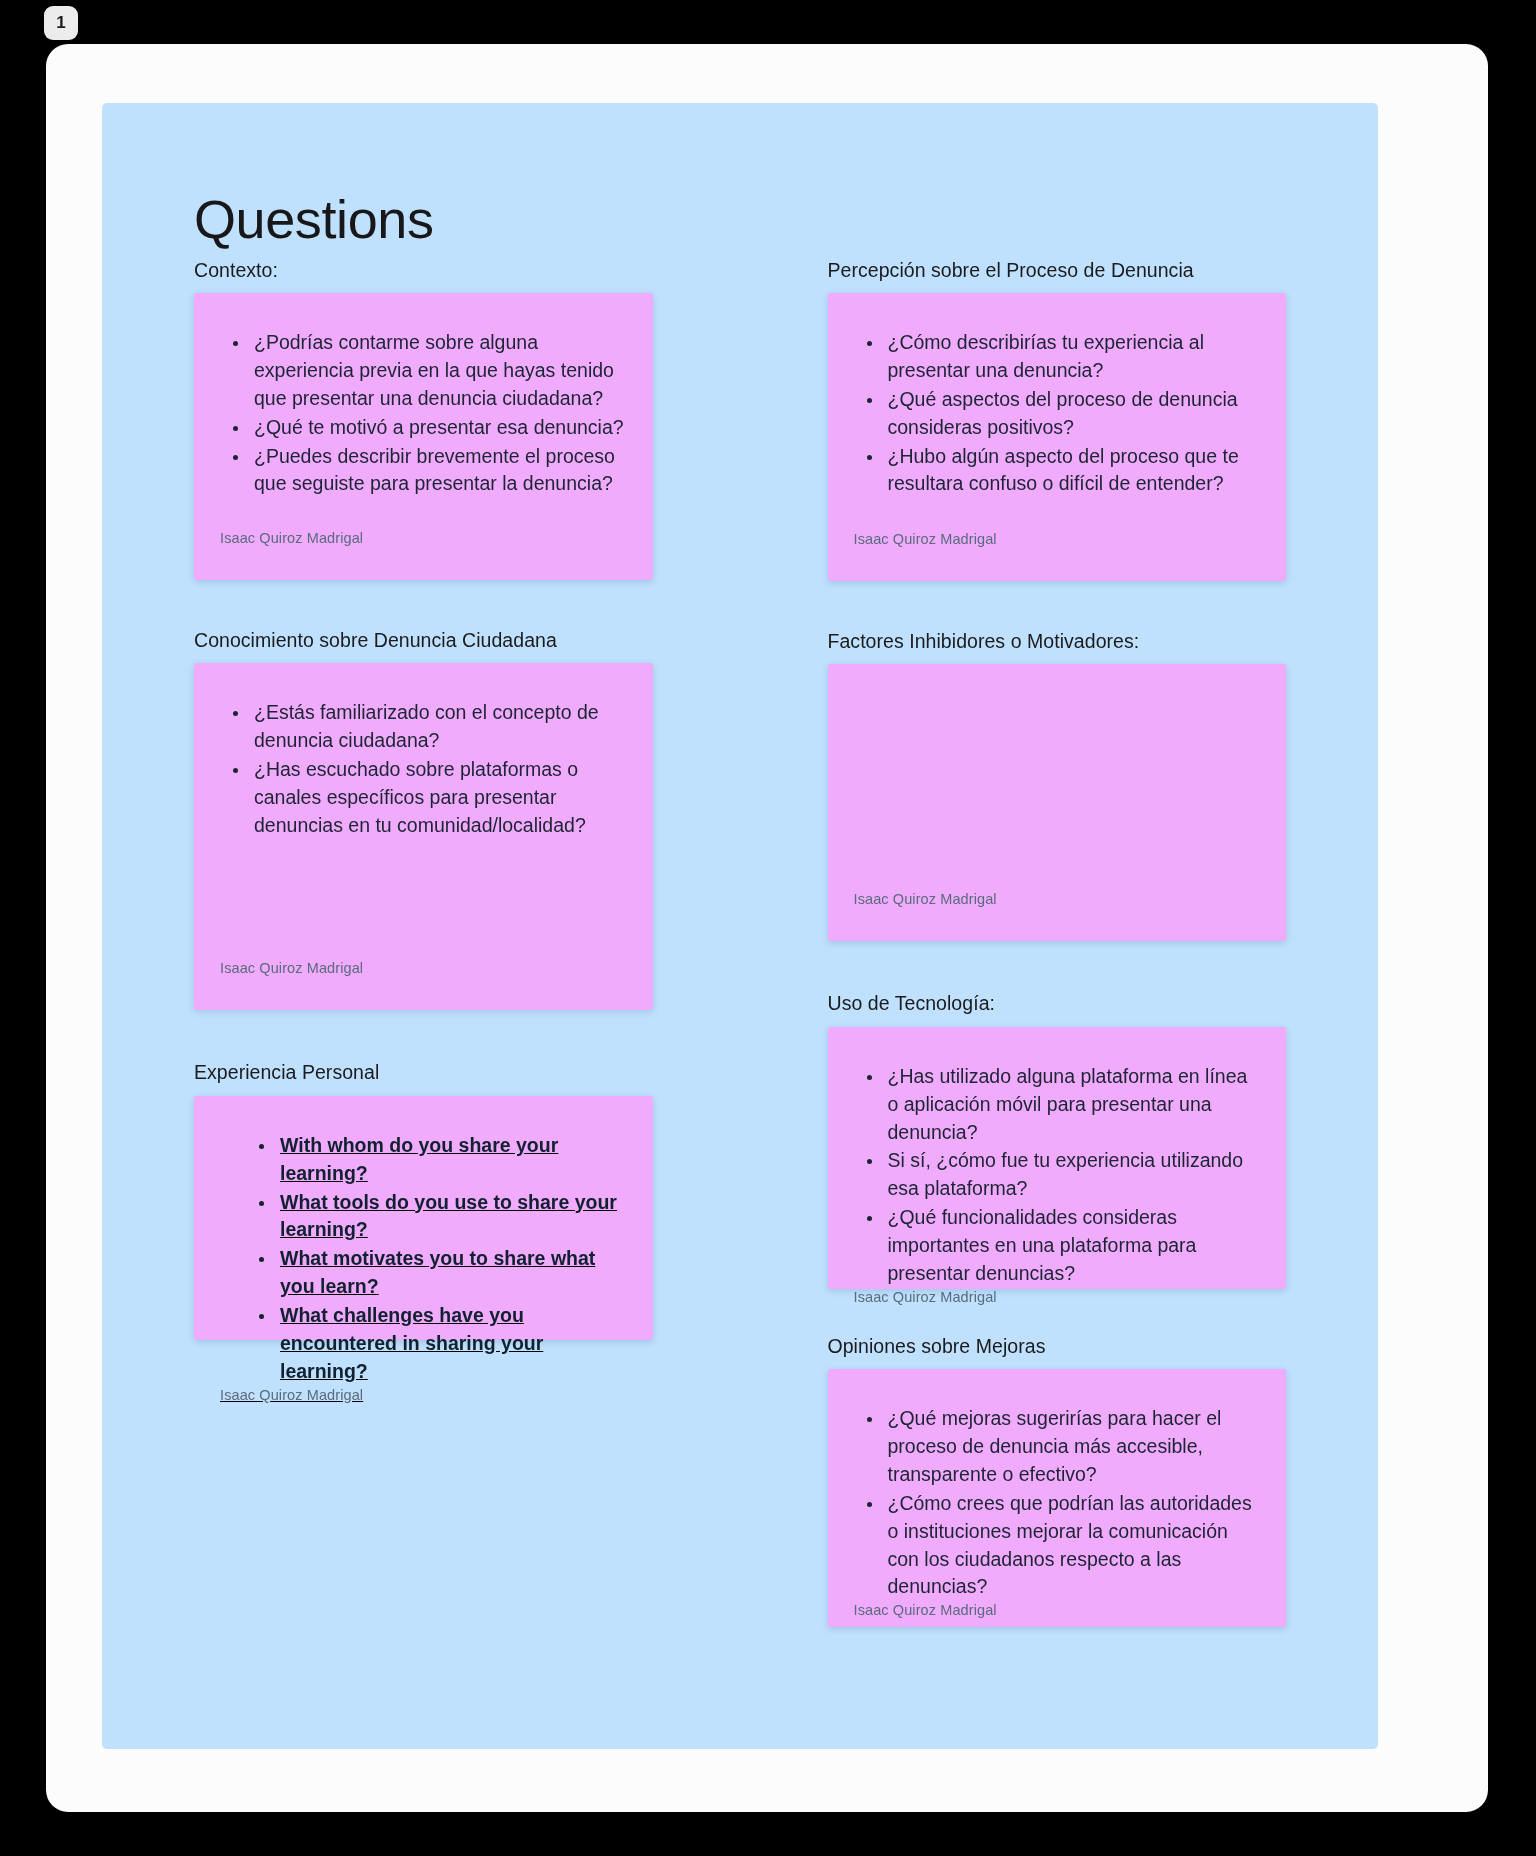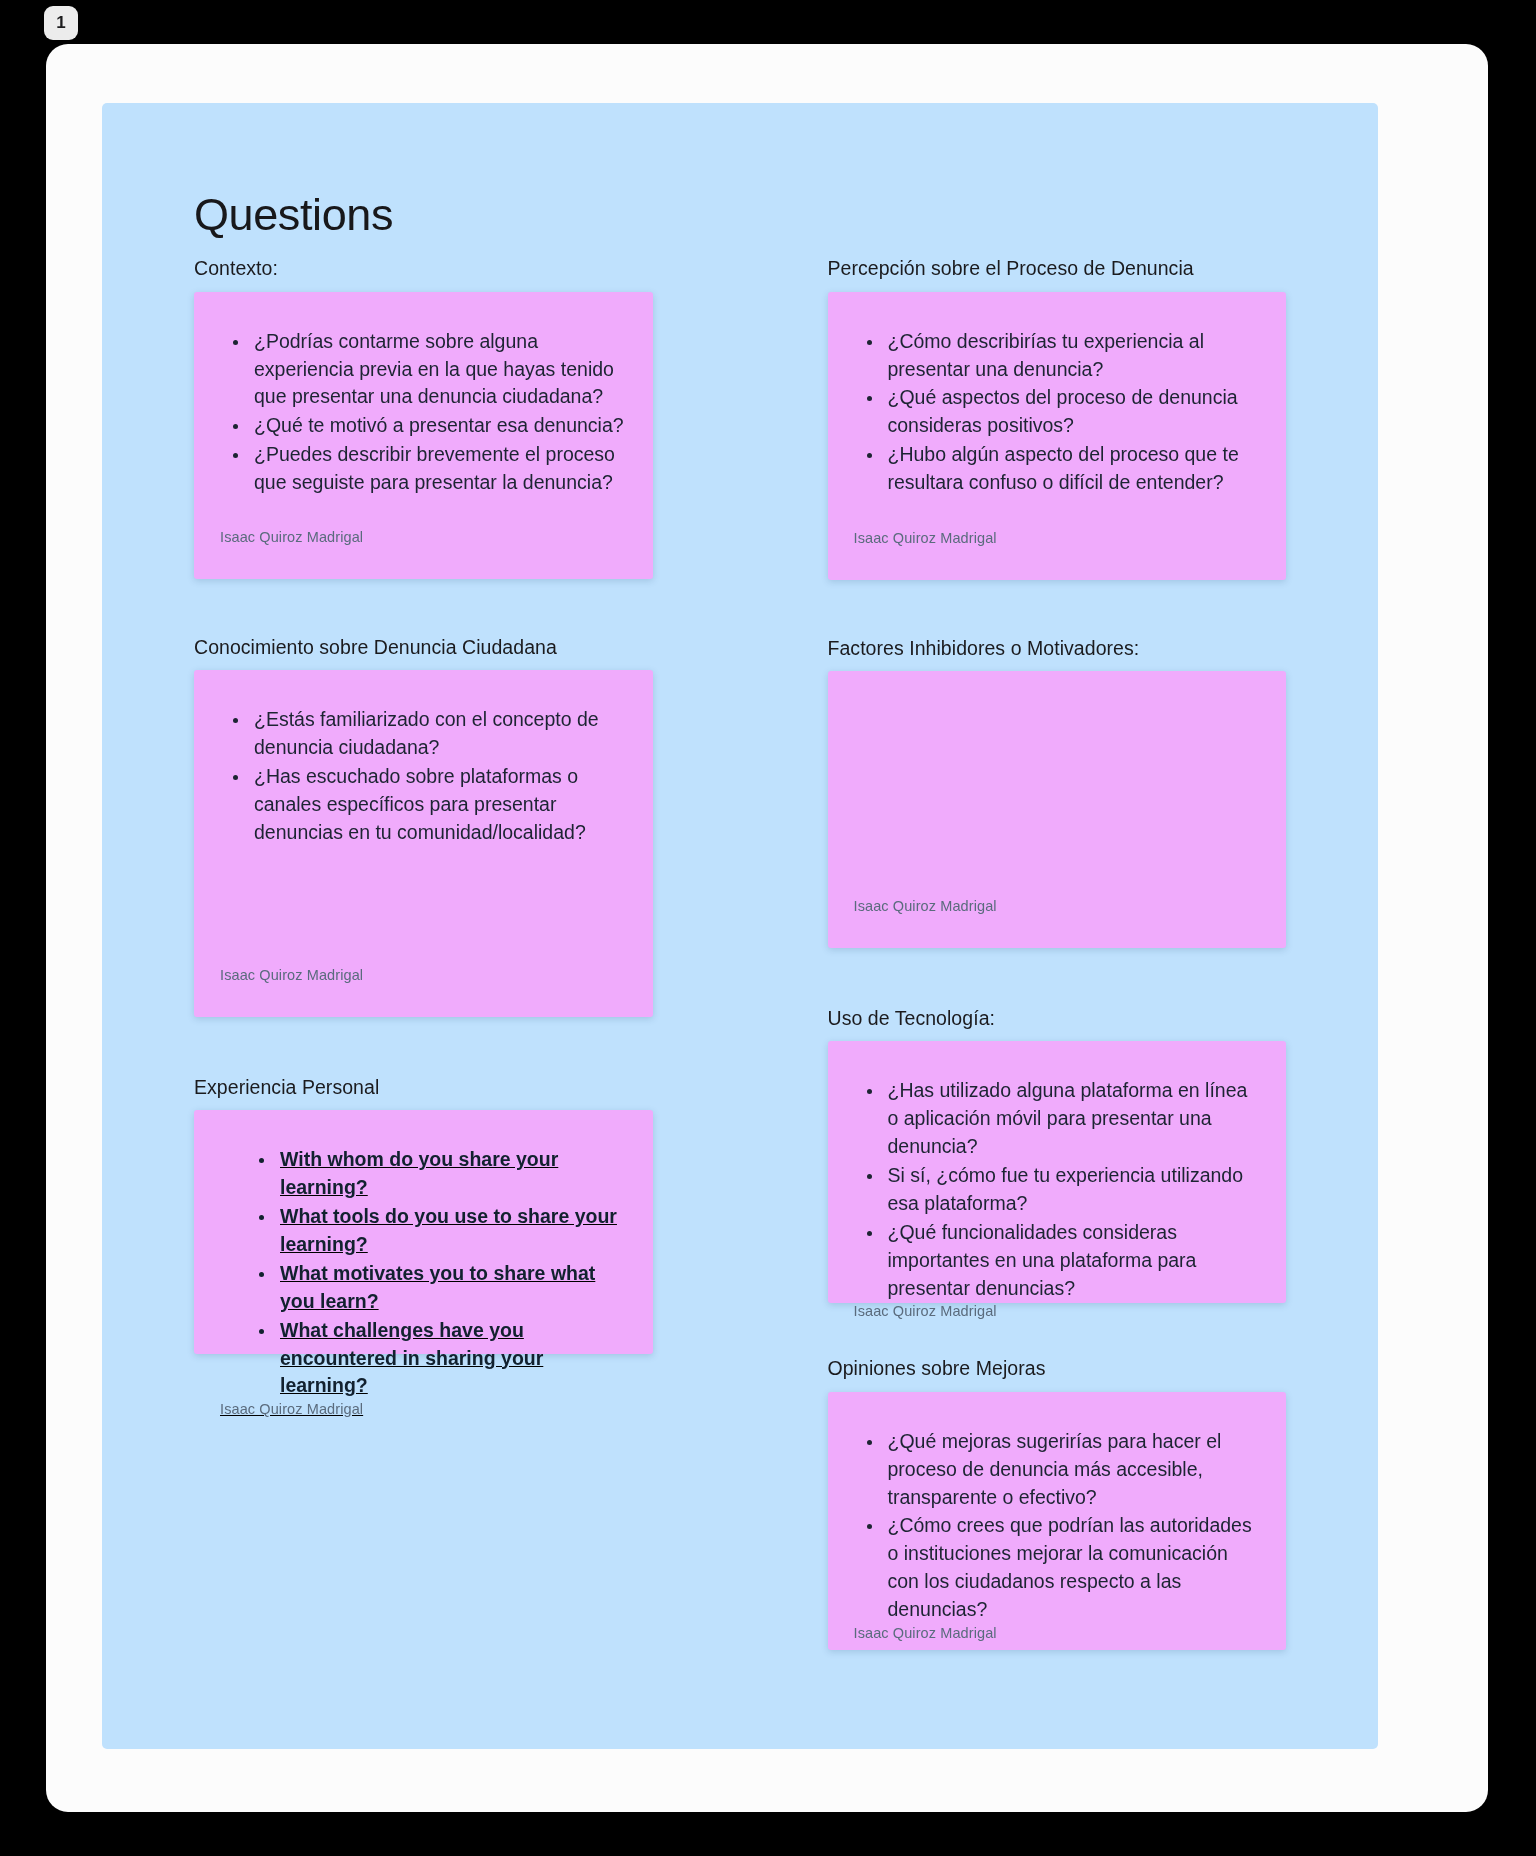--- a/index.html
+++ b/index.html
@@ -63,21 +63,21 @@
     position: absolute;
     left: 0;
     top: 0;
     right: 0;
     bottom: 0;
     padding: 88px 92px 0 92px;
     box-sizing: border-box;
   }
 
   #deck-title {
-    font-size: 45px;
+    font-size: 54px;
     font-weight: 400;
     color: #18181b;
     letter-spacing: -0.4px;
     line-height: 1.05;
     margin: 0 0 10px 0;
   }
 
   
   #columns {
     display: flex;
@@ -90,21 +90,21 @@
     flex-direction: column;
   }
 
   .note-group { display: block; }
 
   .note-heading {
     font-size: 19.5px;
     font-weight: 400;
     color: #1b1b1e;
     line-height: 1.25;
-    margin: 8px 0 11px 0;
+    margin: 0 0 11px 0;
     letter-spacing: 0.05px;
   }
 
   .note-card {
     background: #f0abfc;
     border-radius: 3px;
     box-shadow: 0 2px 7px rgba(30,70,110,0.18);
     position: relative;
     box-sizing: border-box;
     padding: 36px 26px 0 26px;

